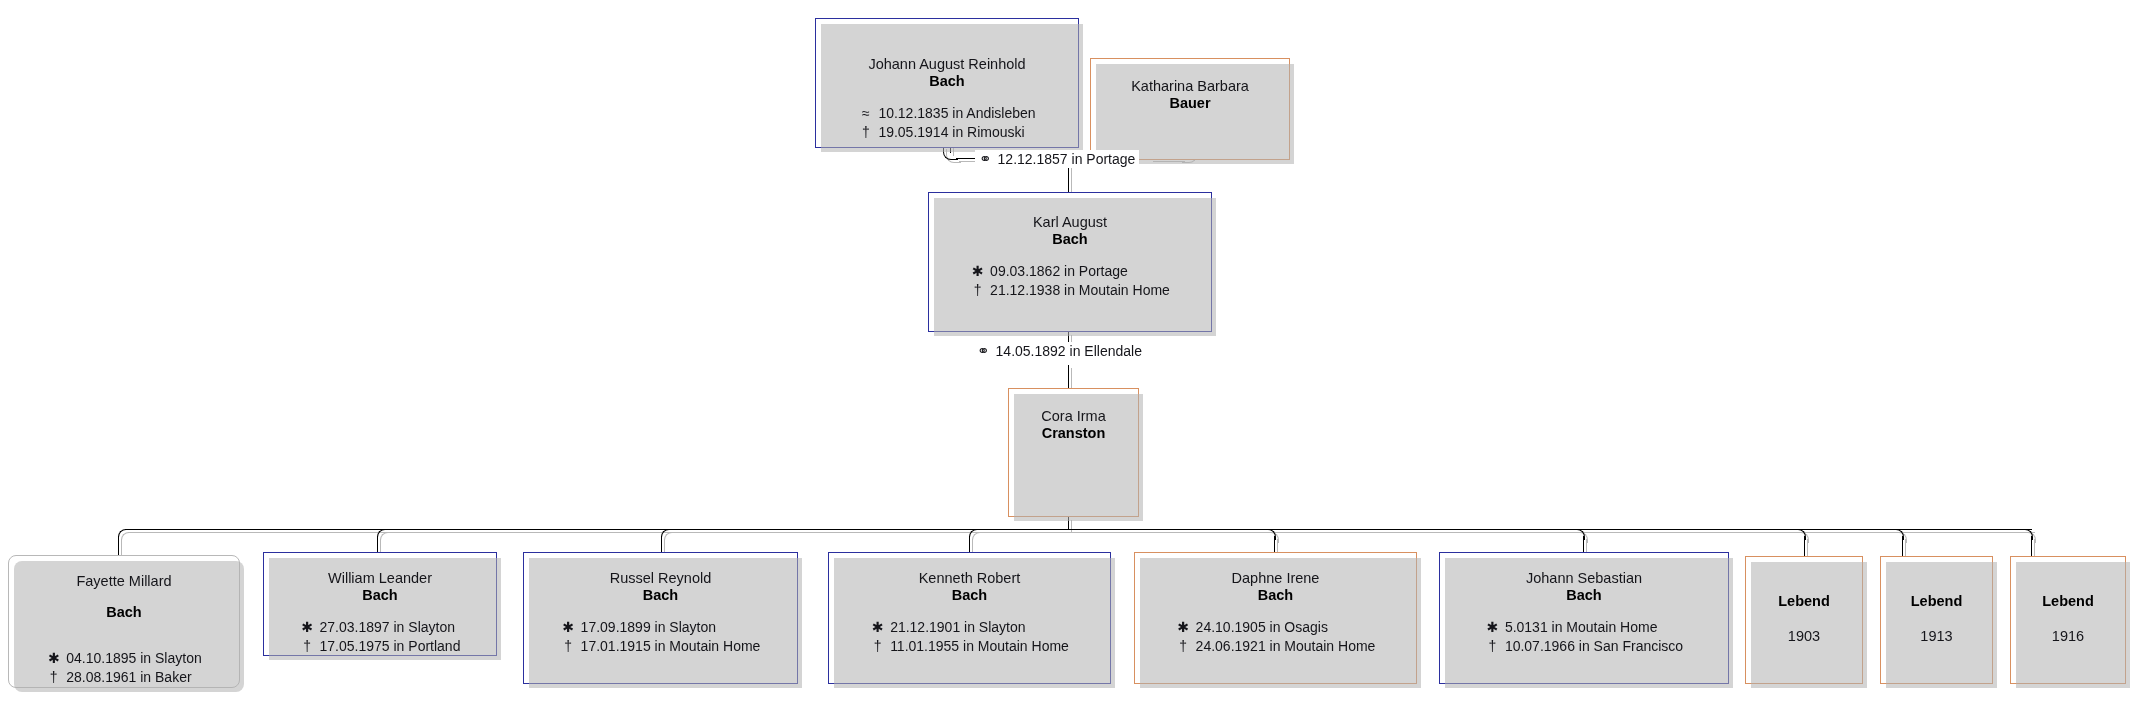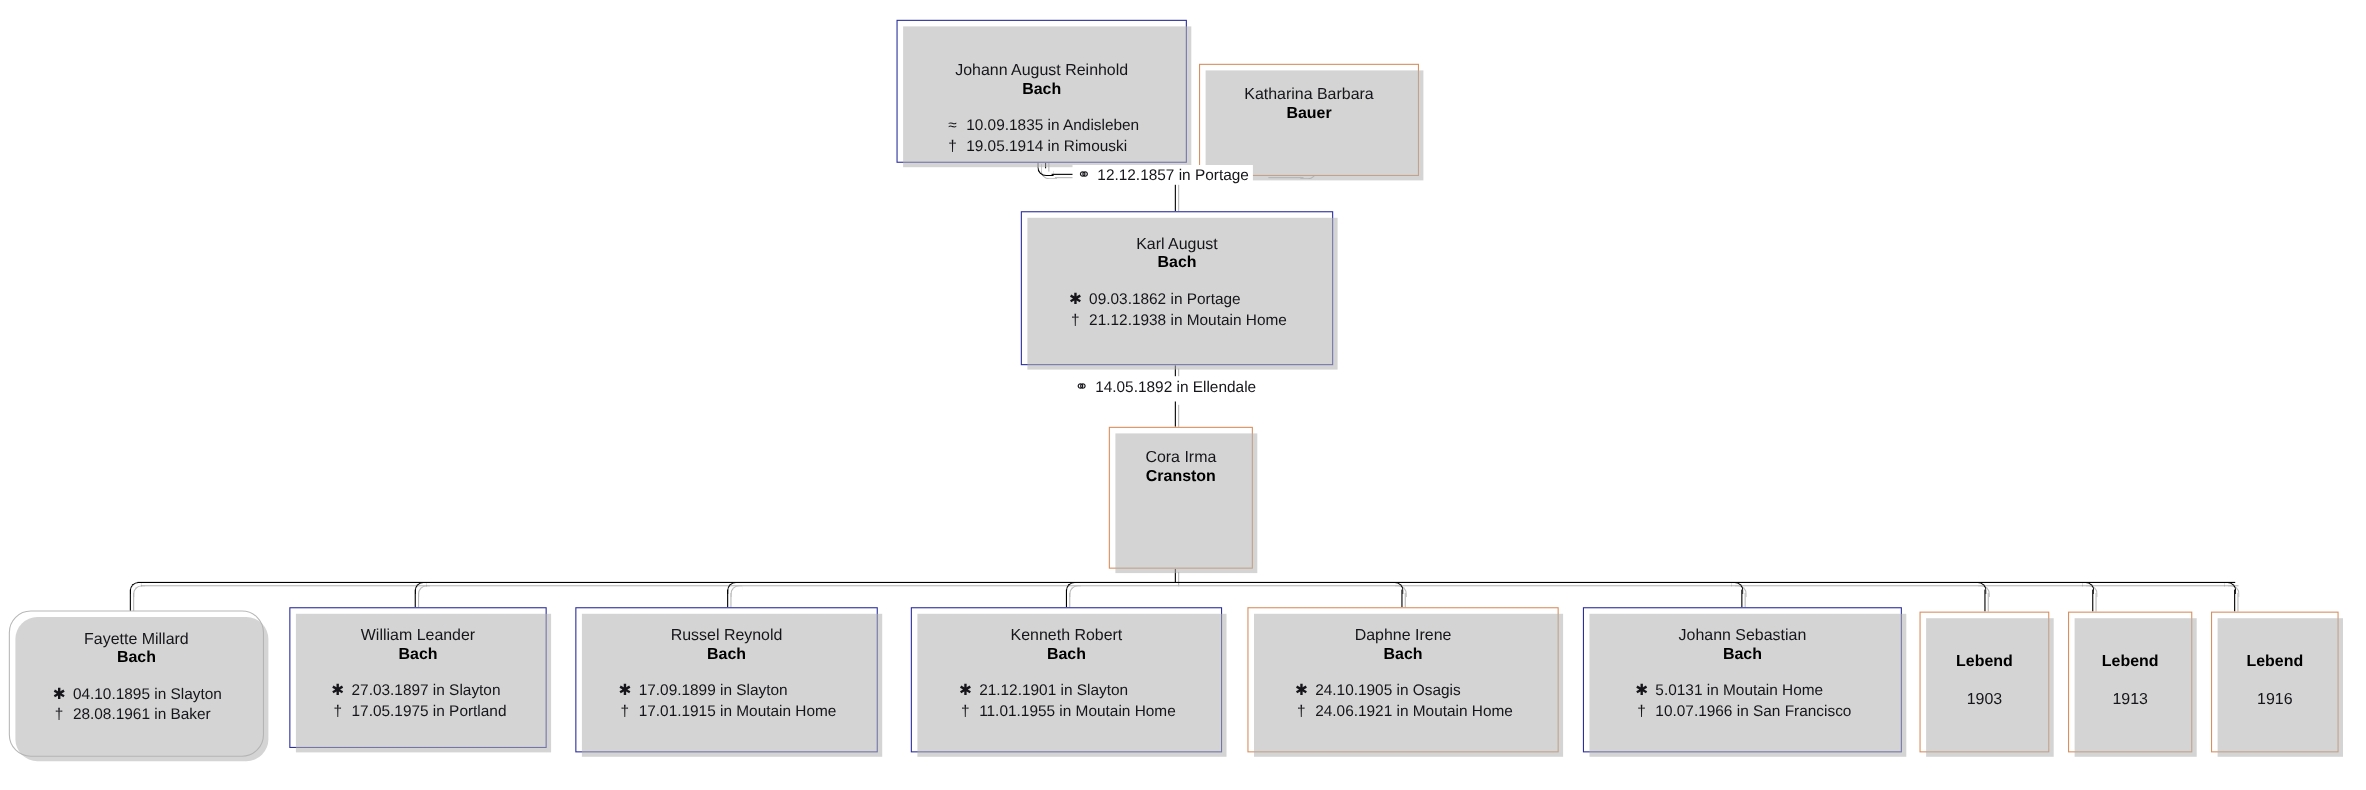--- a/index.html
+++ b/index.html
@@ -29,21 +29,22 @@
     display: flex;
     flex-direction: column;
     align-items: center;
     justify-content: flex-start;
     z-index: 5;
   }
   .pbox.male   { border-color: #2b2f9e; }
   .pbox.female { border-color: #d89060; }
   .pbox.focus {
     border-color: #b8b8b8;
-    border-radius: 20px;
+    border-radius: 8px;
+    justify-content: space-between;
   }
   .pbox::after {
     content: "";
     position: absolute;
     left: 5px;
     top: 5px;
     right: -5px;
     bottom: -5px;
     background: #b0b0b0;
     opacity: .55;
@@ -234,21 +235,21 @@
   <div class="corner-sh elbow-ur" style="left:2025px; top:532px; width:10px; height:10px;"></div>
   <div class="ln v" style="left:2031px; top:536px; height:20px;"></div>
   <div class="lnsh v" style="left:2034px; top:539px; height:20px;"></div>
 
   <div class="pbox male" style="left:815px; top:18px; width:264px; height:130px; padding-top:37px;">
     <div class="pname">Johann August Reinhold</div>
     <div class="psurname">Bach</div>
     <div class="pevents">
       <div class="evrow">
         <span class="evsym">≈</span>
-        <span class="evtext">10.09.1835 in Andisleben</span>
+        <span class="evtext">10.12.1835 in Andisleben</span>
       </div>
       <div class="evrow">
         <span class="evsym">†</span>
         <span class="evtext">19.05.1914 in Rimouski</span>
       </div>
     </div>
   </div>
 
   <div class="pbox female" style="left:1090px; top:10px; width:200px; height:102px; padding-top:19px;margin-top:48px;">
     <div class="pname">Katharina Barbara</div>
@@ -293,21 +294,21 @@
         <span class="evsym">✱</span>
         <span class="evtext">04.10.1895 in Slayton</span>
       </div>
       <div class="evrow">
         <span class="evsym">†</span>
         <span class="evtext">28.08.1961 in Baker</span>
       </div>
     </div>
   </div>
 
-  <div class="pbox male" style="left:263px; top:552px; width:234px; height:128px; padding-top:17px;">
+  <div class="pbox male" style="left:263px; top:552px; width:234px; height:104px; padding-top:17px;">
     <div class="pname">William Leander</div>
     <div class="psurname">Bach</div>
     <div class="pevents">
       <div class="evrow">
         <span class="evsym">✱</span>
         <span class="evtext">27.03.1897 in Slayton</span>
       </div>
       <div class="evrow">
         <span class="evsym">†</span>
         <span class="evtext">17.05.1975 in Portland</span>

